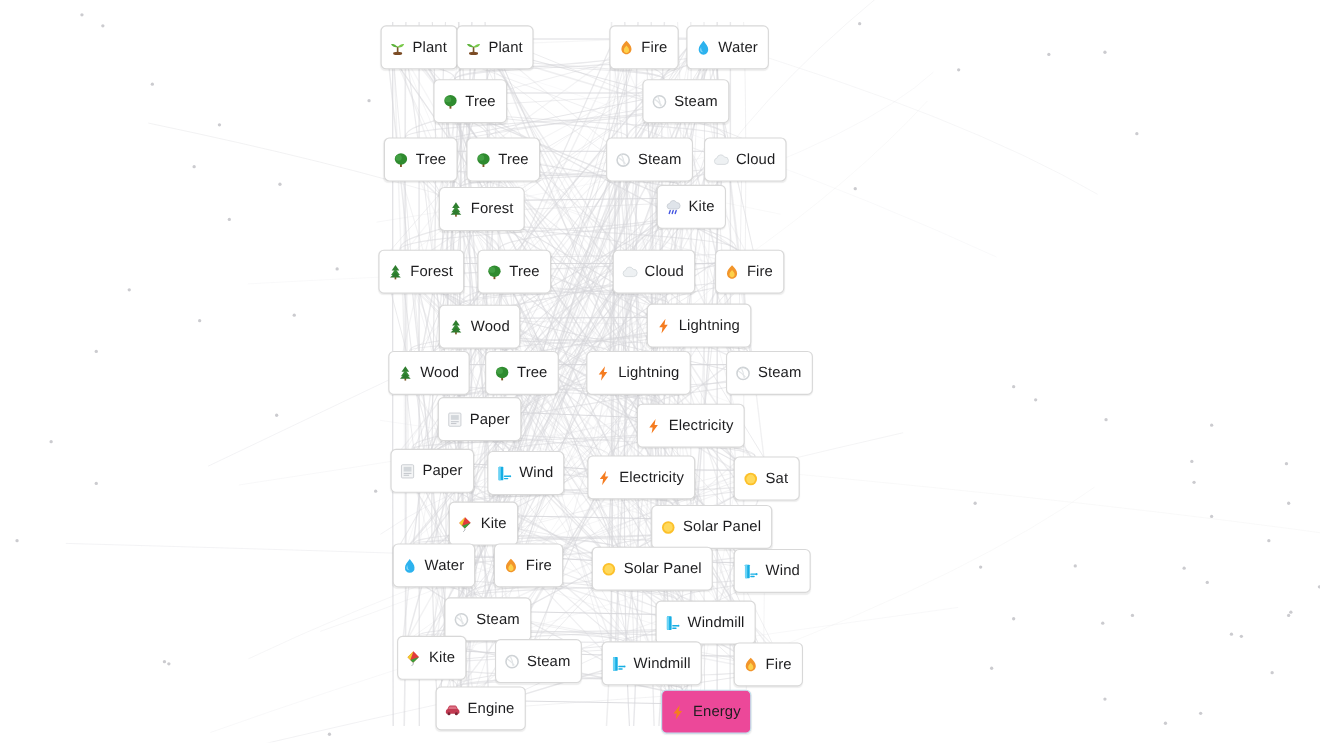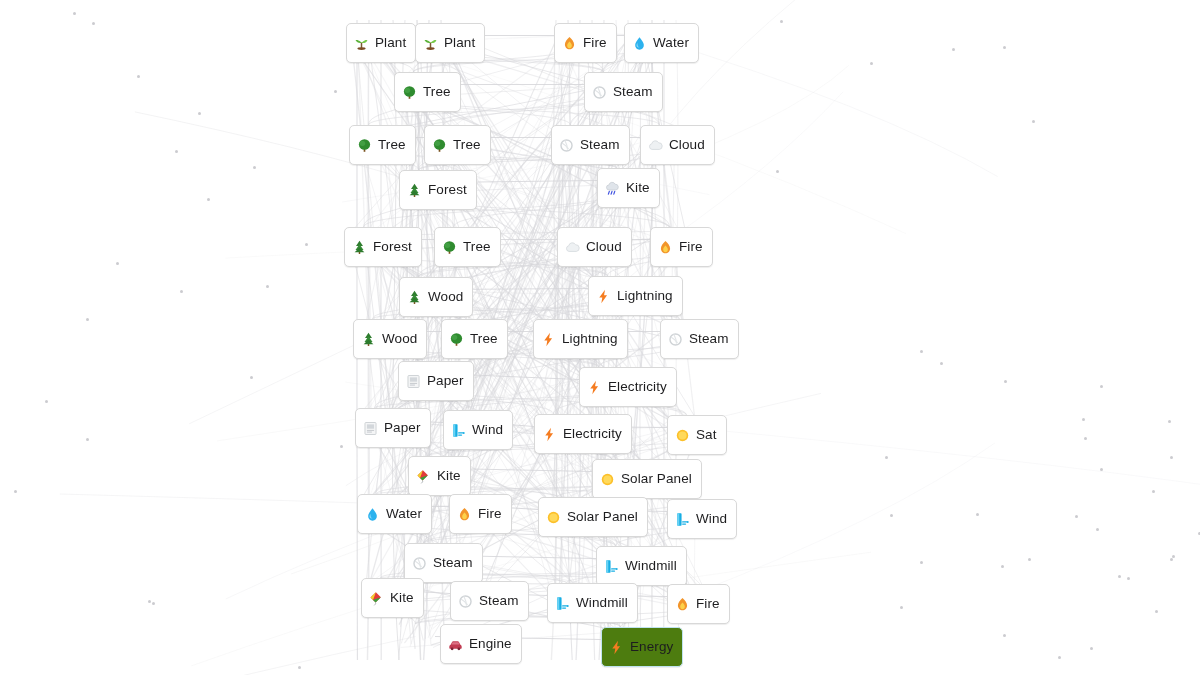--- a/index.html
+++ b/index.html
@@ -20,21 +20,21 @@
     padding:0 9px 0 7px;
     background:#ffffff;
     border:1px solid #d8d8d8;
     border-radius:5px;
     box-shadow:0 1px 1px rgba(0,0,0,.07);
     white-space:nowrap;
     cursor:pointer;
     user-select:none;
   }
   .node.result{
-    background:#4d7c0f;
+    background:#ec4899;
     border-color:#bfe3ef;
   }
   .node .lbl{
     font-size:13.5px;line-height:1;color:#1d1d1f;letter-spacing:.1px;
   }
   .node .ico{
     width:15px;height:15px;flex:0 0 15px;
     display:inline-block;position:relative;
   }
   .node .ico svg{display:block;width:15px;height:15px;}
@@ -1086,21 +1086,21 @@
       </div>
       <div class="node" style="left: 667px; top: 584px;">
         <span class="ico">
           <svg viewBox="0 0 16 16">
             <path d="M8 1.1c2.6 2.7 4.9 4.7 4.9 8 0 2.8-2.2 5.1-4.9 5.1S3.1 11.9 3.1 9.1c0-3.3 2.3-5.3 4.9-8Z" fill="#f2952b"></path>
             <path d="M8 5.8c1.4 1.6 2.5 2.7 2.5 4.5 0 1.6-1.1 2.7-2.5 2.7s-2.5-1.1-2.5-2.7c0-1.8 1.1-2.9 2.5-4.5Z" fill="#fdd14a"></path>
           </svg>
         </span>
         <span class="lbl">Fire</span>
       </div>
-      <div class="node" style="left: 396px; top: 624px; margin-left: 44px;">
+      <div class="node" style="left: 396px; top: 624px;">
         <span class="ico">
           <svg viewBox="0 0 16 16">
             <path d="M1.4 10.6c0-1.5.6-2 1.4-2.3l1.4-2.6c.4-.8.9-1.1 1.8-1.1h4c.9 0 1.4.3 1.8 1.1l1.4 2.6c.8.3 1.4.8 1.4 2.3v1.2a.8.8 0 0 1-.8.8H2.2a.8.8 0 0 1-.8-.8Z" fill="#c23b52"></path>
             <path d="M4.9 5.7h6.2l1.1 2.3H3.8Z" fill="#e37f92" opacity=".8"></path>
             <circle cx="4.4" cy="12.6" r="1.5" fill="#7a2335"></circle>
             <circle cx="11.6" cy="12.6" r="1.5" fill="#7a2335"></circle>
           </svg>
         </span>
         <span class="lbl">Engine</span>
       </div>

